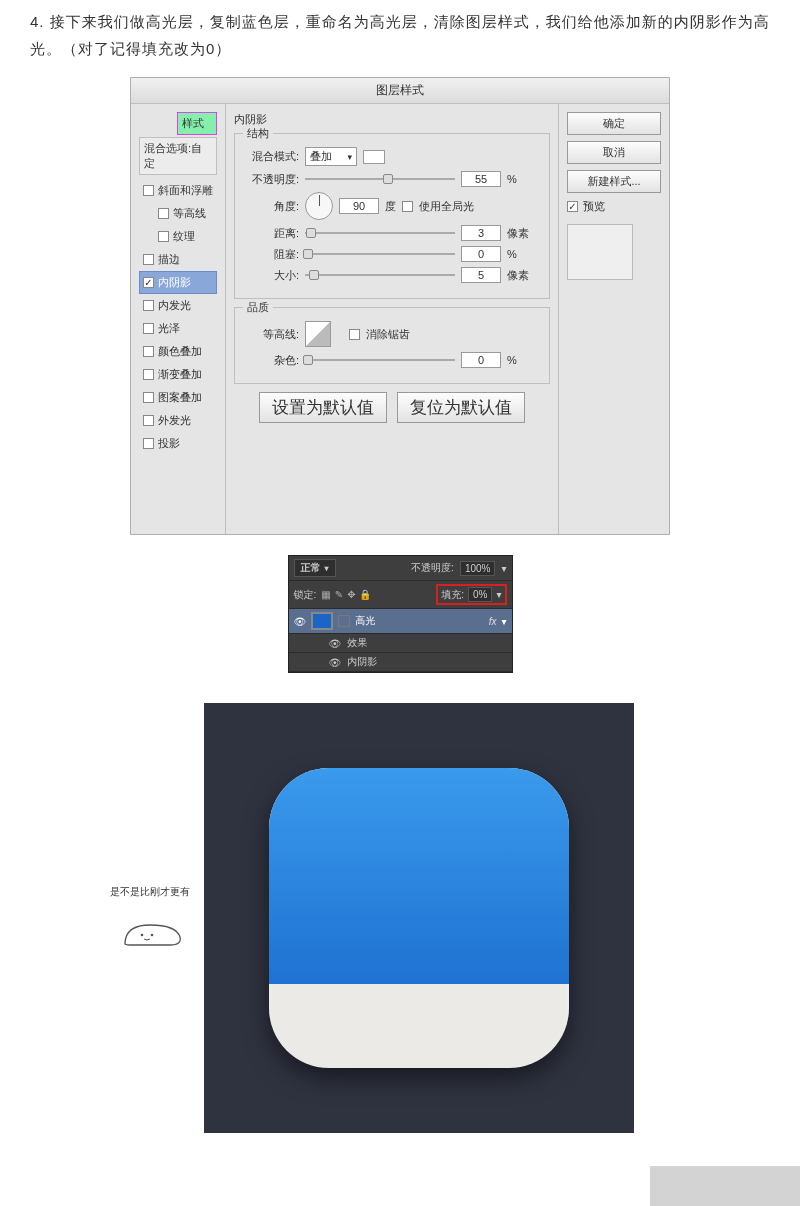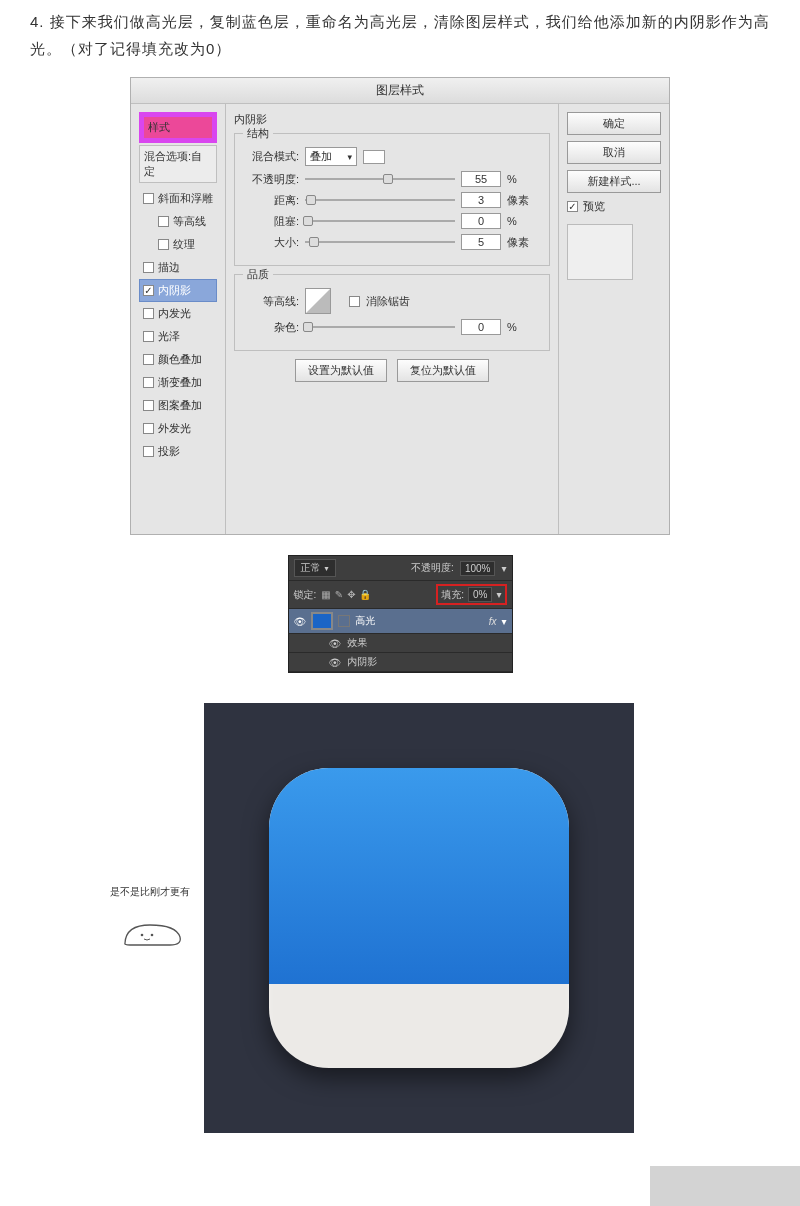--- a/index.html
+++ b/index.html
@@ -22,21 +22,21 @@
     text-align: center; font-size: 12px; padding: 4px 0;
     background: linear-gradient(#f0f0f0,#dcdcdc);
     border-bottom: 1px solid #bfbfbf;
   }
   .dlg-body { display: flex; min-height: 430px; }
   .dlg-col { padding: 8px; }
   .dlg-left { width: 95px; border-right: 1px solid #bfbfbf; }
   .dlg-center { flex: 1; border-right: 1px solid #bfbfbf; }
   .dlg-right { width: 110px; }
 
-  .left-hdr { font-size: 11px; padding: 3px 4px; border: 5px solid #d946ef; background: #ec4899; margin-bottom:2px; }
+  .left-hdr { font-size: 11px; padding: 3px 4px; border: 1px solid #d946ef; background: #86efac; margin-bottom:2px;margin-left:38px; }
   .left-sub { font-size: 11px; padding: 3px 4px; border: 1px solid #bfbfbf; background: #ececec; margin-bottom:4px; }
   .opt-list { display:flex; flex-direction:column; }
   .opt {
     display:flex; align-items:center; gap:4px; padding:3px 3px;
     border:1px solid transparent;
   }
   .opt.sub { padding-left:18px; }
   .opt.selected { background:#8aa7da; color:#fff; border:1px solid #6a8cc8; }
   .cb {
     width:11px; height:11px; border:1px solid #888; background:#fff;
@@ -59,37 +59,37 @@
   .slider { flex:1; max-width:150px; height:12px; position:relative; }
   .slider-track { position:absolute; top:5px; left:0; right:0; height:2px; background:#aaa; }
   .slider-thumb { position:absolute; top:1px; width:10px; height:10px; background:#ddd; border:1px solid #888; transform:translateX(-50%); border-radius:2px; }
   .numbox { width:40px; height:16px; border:1px solid #999; background:#fff; font-size:11px; text-align:center; line-height:14px; }
   .unit { font-size:11px; }
   .angle-wheel { width:28px; height:28px; border:1px solid #999; border-radius:50%; position:relative; background:#f7f7f7; }
   .angle-wheel::after { content:""; position:absolute; left:50%; top:2px; width:1px; height:11px; background:#555; transform-origin:bottom center; }
   .curve { width:26px; height:26px; border:1px solid #999; background:linear-gradient(135deg,#fff 49%,#bbb 51%); }
   .btn-sm {
     border:1px solid #999; background:linear-gradient(#fdfdfd,#e3e3e3);
-    padding:3px 12px; font-size:11px; display:inline-block; text-align:center;
+    padding:3px 12px; font-size:17px; display:inline-block; text-align:center;
   }
   .btn-row { display:flex; gap:10px; justify-content:center; margin-top:8px; }
   .r-btn {
     border:1px solid #999; background:linear-gradient(#fdfdfd,#e3e3e3);
     padding:3px 12px; font-size:11px; text-align:center; margin-bottom:6px;
   }
   .preview-row { display:flex; align-items:center; gap:5px; margin:6px 0 10px 0;text-align:right; }
   .preview-box { width:66px; height:56px; border:1px solid #bbb; background:#efefef; margin-top:6px; }
 
   
   .layers {
     width:225px; margin:20px auto 0 auto; background:#3e3e3e;
     border:1px solid #222; color:#ccc; font-size:10px;
   }
   .layers-row1 { display:flex; align-items:center; padding:3px 5px; border-bottom:1px solid #2a2a2a; gap:6px; }
-  .ddk { background:#2e2e2e; border:1px solid #555; padding:1px 6px; display:flex; align-items:center; gap:4px; }
+  .ddk { background:#2e2e2e; border:1px solid #555; padding:1px 6px; display:flex; align-items:center; gap:4px;font-weight:bold; }
   .ddk .car { font-size:8px; }
   .sp { flex:1; }
   .pct { background:#2e2e2e; border:1px solid #555; padding:1px 4px; }
   .layers-row2 { display:flex; align-items:center; padding:3px 5px; border-bottom:1px solid #2a2a2a; gap:5px; }
   .lock-icons { display:flex; gap:4px; color:#aaa; font-size:10px; }
   .redbox { border:2px solid #d62121; padding:1px 3px; display:flex; align-items:center; gap:4px; }
   .layer-item { display:flex; align-items:center; gap:5px; padding:3px 5px; border-bottom:1px solid #2a2a2a; }
   .layer-item.sel { background:#5a6f8f; color:#fff; }
   .thumb { width:22px; height:18px; background:#1b65c6; border:2px solid #888; }
   .lnk { width:12px; height:12px; border:1px solid #777; }
@@ -199,20 +199,28 @@
           <div class="row">
             <span class="lbl">不透明度:</span>
             <div class="slider">
               <div class="slider-track"></div>
                 <div class="slider-thumb" style="left:55%"></div>
             </div>
             <div class="numbox">55</div>
             <span class="unit">%</span>
           </div>
 
+          <div class="row">
+            <span class="lbl">角度:</span>
+            <div class="angle-wheel"></div>
+            <div class="numbox">90</div>
+            <span class="unit">度</span>
+            <span class="cb"></span>
+            <span>使用全局光</span>
+          </div>
 
           <div class="row">
             <span class="lbl">距离:</span>
             <div class="slider">
               <div class="slider-track"></div>
                 <div class="slider-thumb" style="left:4%"></div>
             </div>
             <div class="numbox">3</div>
             <span class="unit">像素</span>
           </div>

